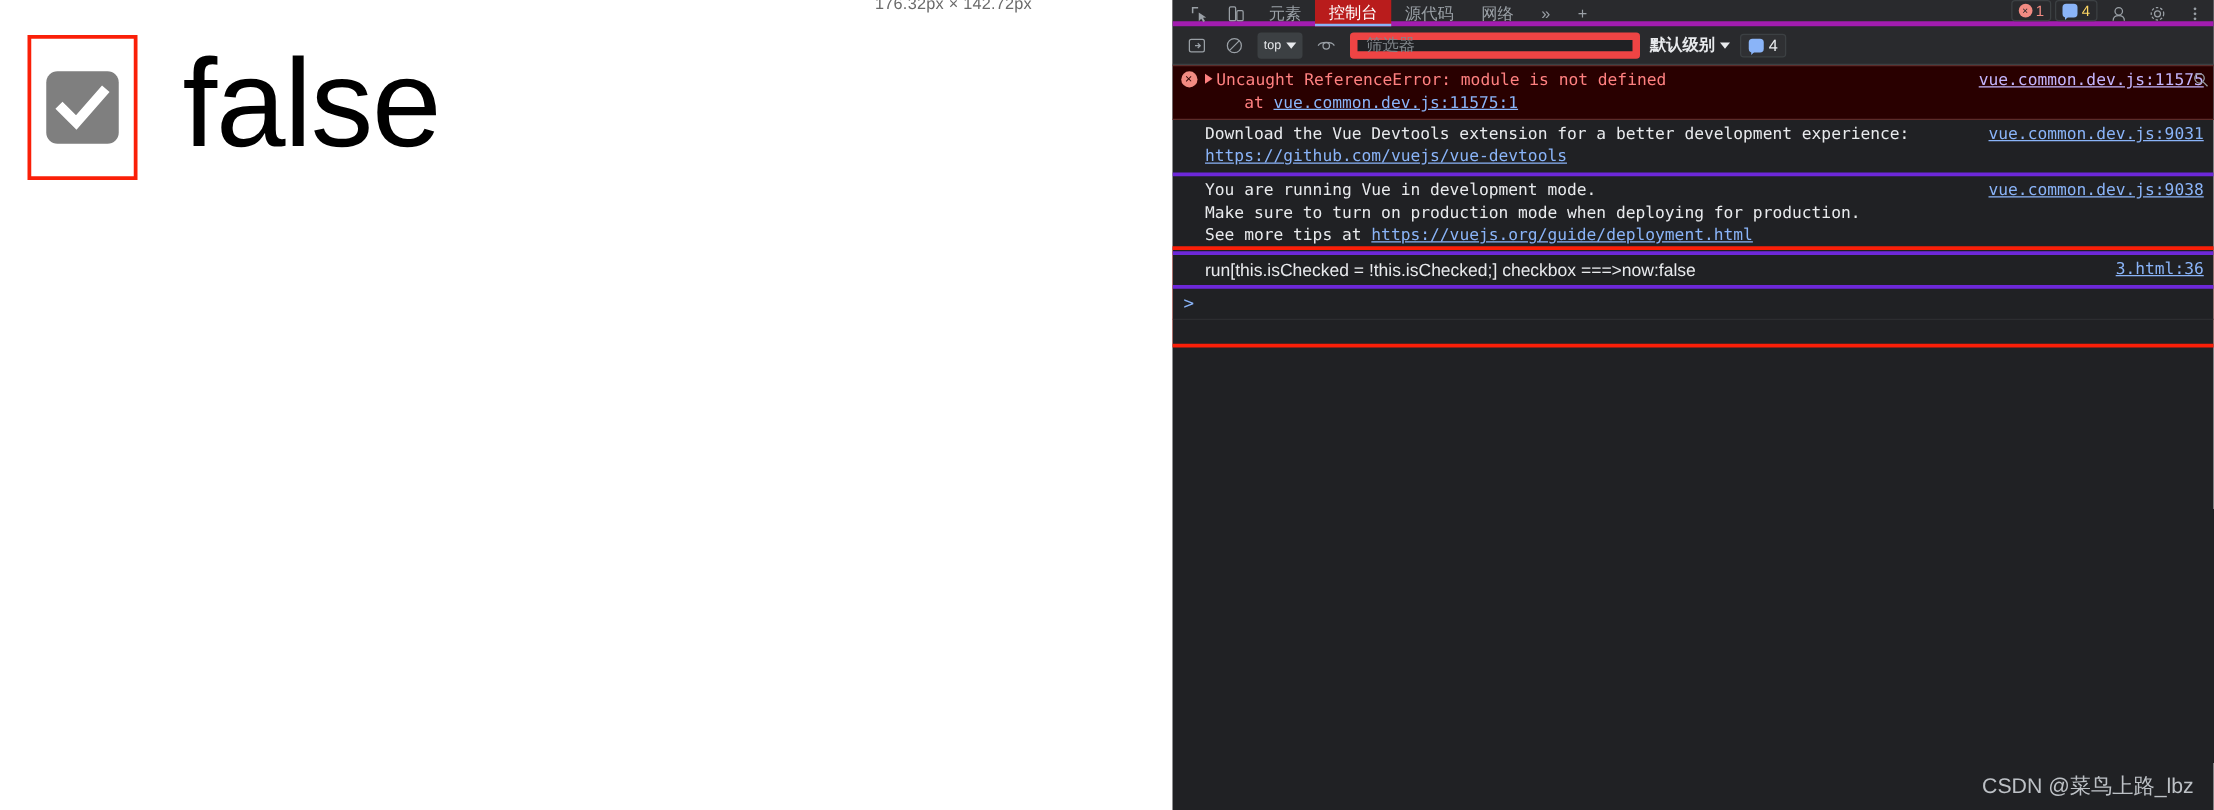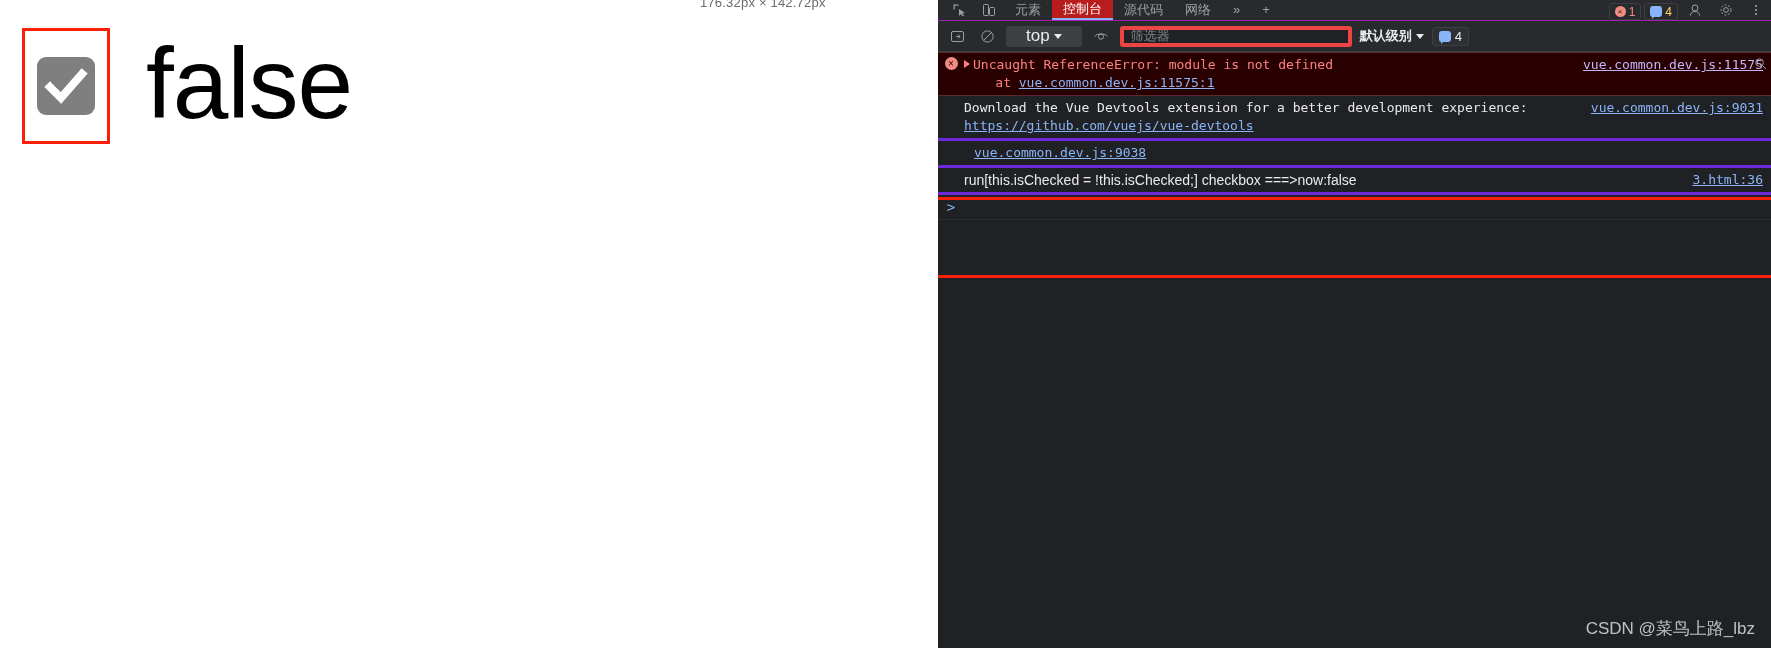--- a/index.html
+++ b/index.html
@@ -87,23 +87,23 @@
     font-family: "DejaVu Sans Mono", monospace;
     overflow: hidden;
   }
 
   
   .dt-tabstrip {
     position: relative;
     height: 21px;
     background: #292a2d;
     display: flex;
-    align-items: flex-end;
+    align-items: flex-start;
     padding-left: 6px;
-    border-bottom: 1px solid #a21caf;
+    border-bottom: 4px solid #a21caf;
   }
   .dt-tool-icon {
     width: 30px; height: 21px;
     display: flex; align-items: center; justify-content: center;
     color: #9aa0a6;
     flex: 0 0 auto;
   }
   .dt-tab {
     height: 21px;
     padding: 0 11px;
@@ -166,39 +166,39 @@
     display: flex; align-items: center; justify-content: center;
     color: #9aa0a6;
     border-radius: 2px;
     flex: 0 0 auto;
   }
   .tb-ctx {
     height: 21px;
     background: #3c4043;
     border-radius: 3px;
     display: flex; align-items: center;
-    padding: 0 20px;
+    padding: 0 5px;
     gap: 4px;
     color: #e8eaed;
     font-family: "Liberation Sans", sans-serif;
-    font-size: 17px;
+    font-size: 10px;
     flex: 0 0 auto;
   }
   .caret {
     width: 0; height: 0;
     border-left: 4px solid transparent;
     border-right: 4px solid transparent;
     border-top: 5px solid #e8eaed;
   }
   .tb-filter {
     flex: 1 1 auto;
     height: 21px;
     max-width: 232px;
     background: #202124;
-    border: 4px solid #ef4444;
+    border: 6px solid #ef4444;
     border-radius: 3px;
     display: flex; align-items: center;
     padding: 0 7px;
     font-family: "Liberation Sans", sans-serif;
     font-size: 13px;
     color: #80868b;
   }
   .tb-level {
     display: flex; align-items: center; gap: 4px;
     color: #e8eaed;
@@ -455,20 +455,23 @@
 
       <div class="msg info">
         <div class="msg-gutter"></div>
         <div class="msg-body"><span>Download the Vue Devtools extension for a better development experience:</span>
 <span class="lnk">https://github.com/vuejs/vue-devtools</span></div>
         <div class="msg-src">vue.common.dev.js:9031</div>
       </div>
 
       <div class="msg info">
         <div class="msg-gutter"></div>
+        <div class="msg-body"><span>You are running Vue in development mode.</span>
+<span>Make sure to turn on production mode when deploying for production.</span>
+<span>See more tips at </span><span class="lnk">https://vuejs.org/guide/deployment.html</span></div>
         <div class="msg-src">vue.common.dev.js:9038</div>
       </div>
 
 
       <div class="msg log">
         <div class="msg-gutter"></div>
         <div class="msg-body">run[this.isChecked = !this.isChecked;] checkbox ===&gt;now:false</div>
         <div class="msg-src">3.html:36</div>
       </div>
 

